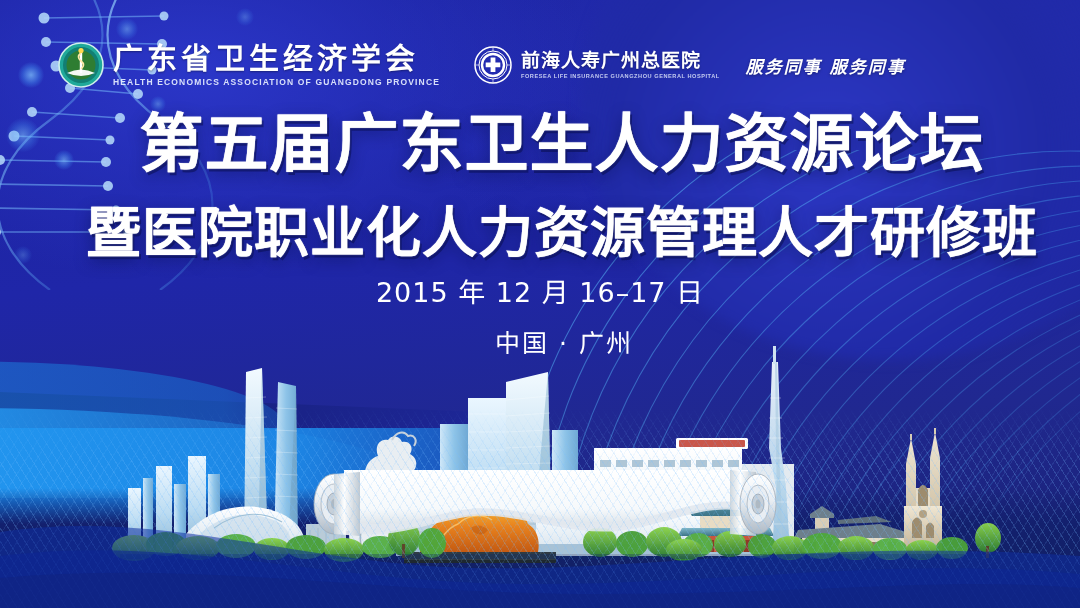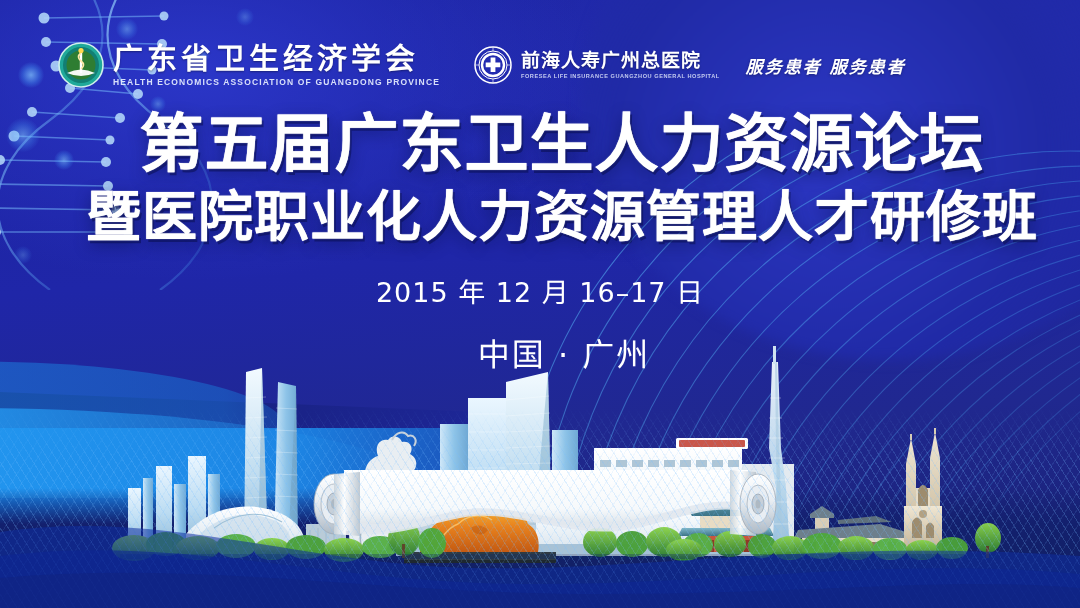--- a/index.html
+++ b/index.html
@@ -168,40 +168,40 @@
     font-size:64px;
     letter-spacing:1px;
     text-shadow:
       0 0 1px #fff,
       2px 3px 0 rgba(9,14,80,.55),
       0 5px 16px rgba(5,10,60,.45);
   }
   .title-2 {
     font-size:55px;
     letter-spacing:1px;
-    margin-top:14px;
+    margin-top:30px;
     text-shadow:
       0 0 1px #fff,
       2px 3px 0 rgba(9,14,80,.55),
       0 5px 16px rgba(5,10,60,.45);
   }
 
   .meta {
     position:absolute; left:0; right:0; top:275px;
     text-align:center;
   }
   .meta-date {
     font-size:27px; color:#ffffff; letter-spacing:1px;
     font-family:"DejaVu Sans","Liberation Sans",sans-serif;
     line-height:1.35;
   }
   .meta-loc {
-    font-size:32px; color:#ffffff; letter-spacing:2px;
+    font-size:25px; color:#ffffff; letter-spacing:2px;
     font-family:"DejaVu Sans","Liberation Sans",sans-serif;
-    margin-top:24px; line-height:1.3;padding-left:48px;
+    margin-top:17px; line-height:1.3;padding-left:48px;
   }
 
   
   .scene { position:absolute; left:0; bottom:0; width:100%; height:270px; }
   .scene svg { display:block; }
 
   
   .scroll-wrap { position:absolute; left:300px; bottom:42px; width:490px; height:110px; }
 
   
@@ -387,21 +387,21 @@
             <line x1="33" y1="19" x2="36.5" y2="19"></line>
           </g>
         </svg>
       </div>
       <div class="logo-text">
         <div class="logo-cn">前海人寿广州总医院</div>
         <div class="logo-en">FORESEA LIFE INSURANCE GUANGZHOU GENERAL HOSPITAL</div>
       </div>
     </div>
 
-    <div class="slogan">服务患者 服务患者</div>
+    <div class="slogan">服务同事 服务同事</div>
   </div>
 
   <div class="title-block">
     <div class="title-line title-1">第五届广东卫生人力资源论坛</div>
     <div class="title-line title-2">暨医院职业化人力资源管理人才研修班</div>
   </div>
 
   <div class="meta">
     <div class="meta-date">2015 年 12 月 16–17 日</div>
     <div class="meta-loc">中国 · 广州</div>

